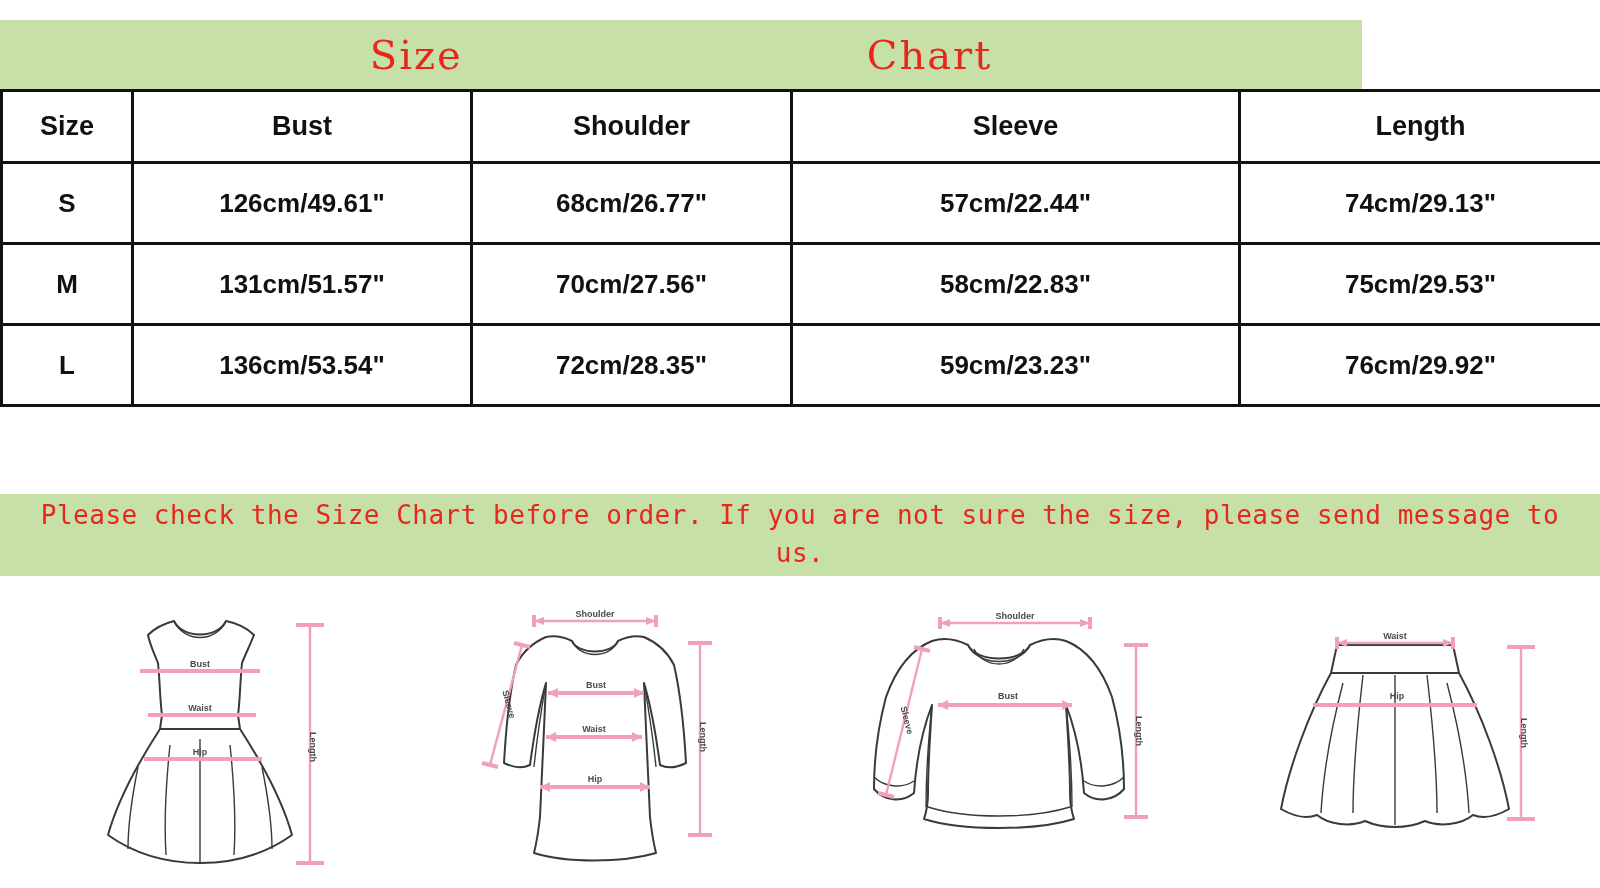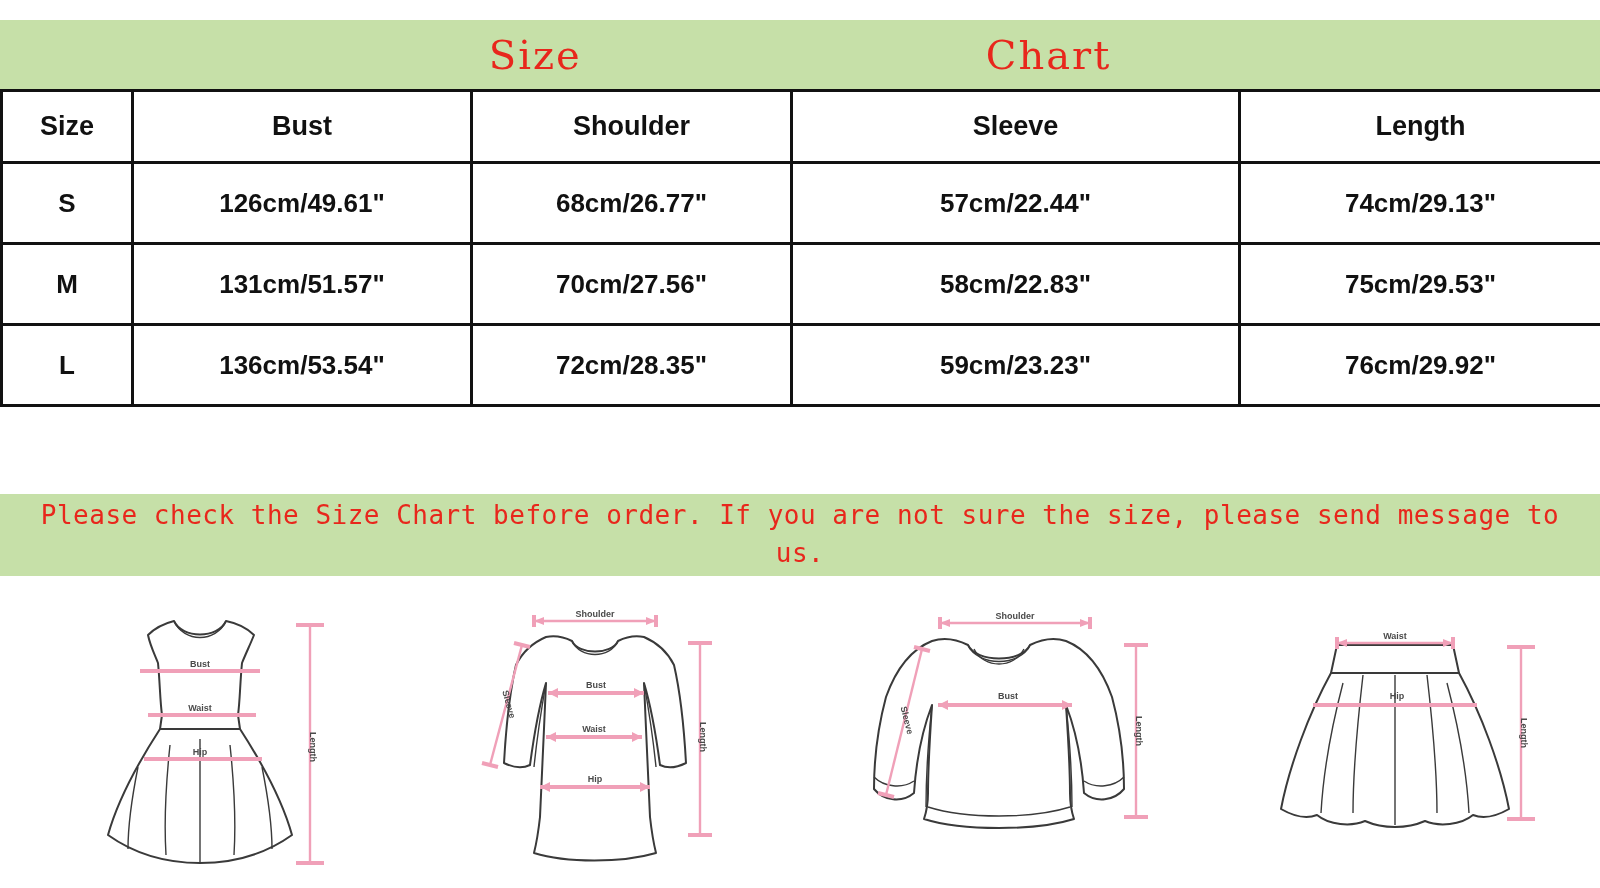--- a/index.html
+++ b/index.html
@@ -7,21 +7,21 @@
     width: 1600px; height: 888px;
     background: #ffffff;
     font-family: "Liberation Sans", sans-serif;
     overflow: hidden;
   }
   .page { position: relative; width: 1600px; height: 888px; background: #fff; }
 
   
   .title-band {
     position: absolute; left: 0; top: 20px;
-    width: 1600px; height: 69px;
+    width: 1362px; height: 69px;
     background: #c6e0a8;
     display: flex; align-items: center; justify-content: center;
   }
   .title-text {
     font-family: "DejaVu Serif", "Liberation Serif", serif;
     font-size: 40px;
     font-weight: 400;
     color: #e8271c;
     letter-spacing: 2px;
     word-spacing: 120px;

